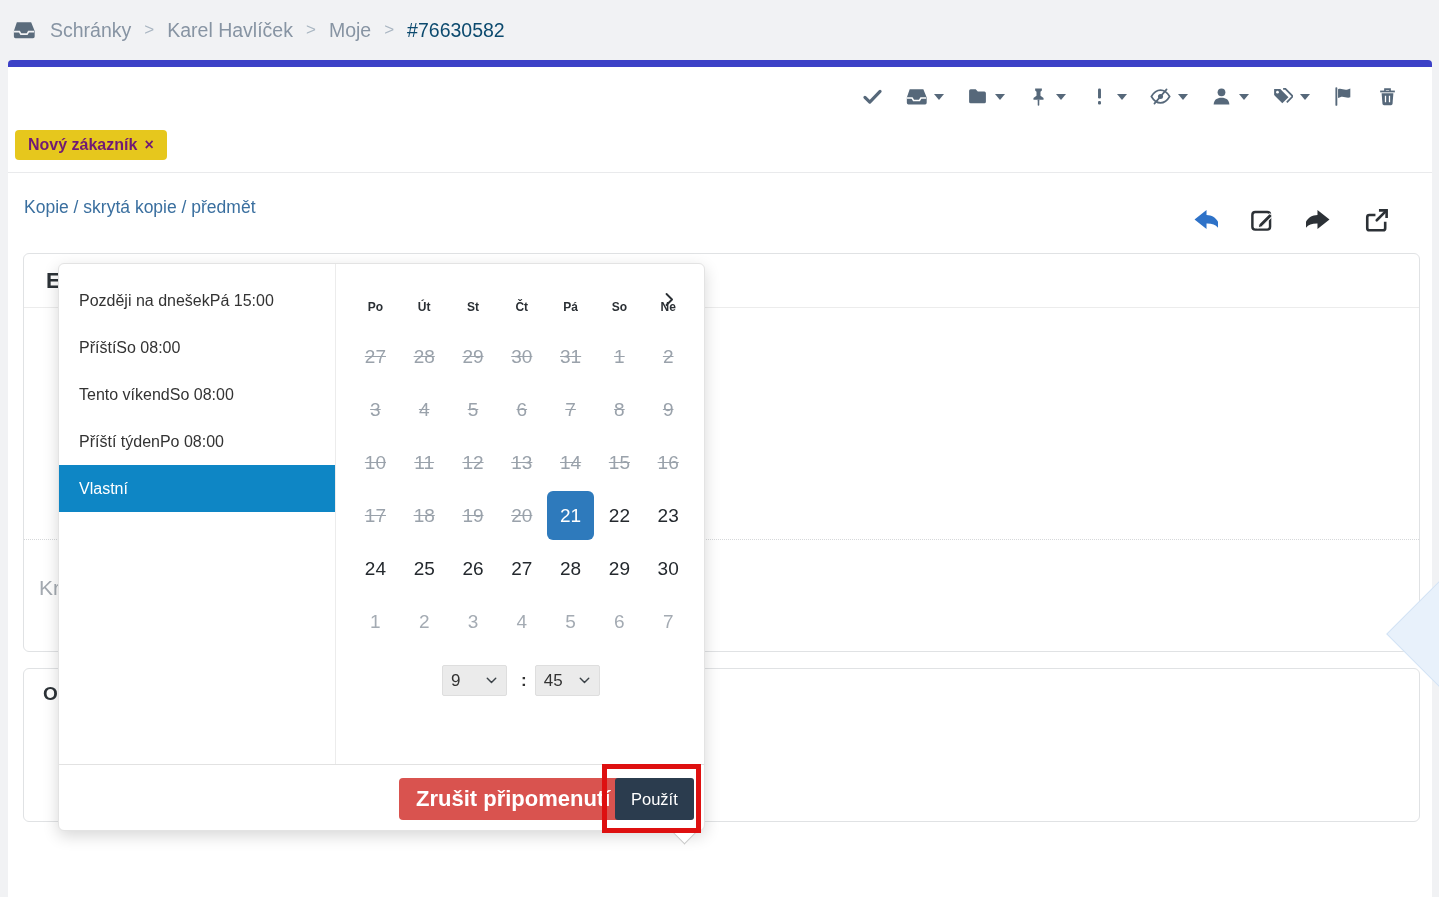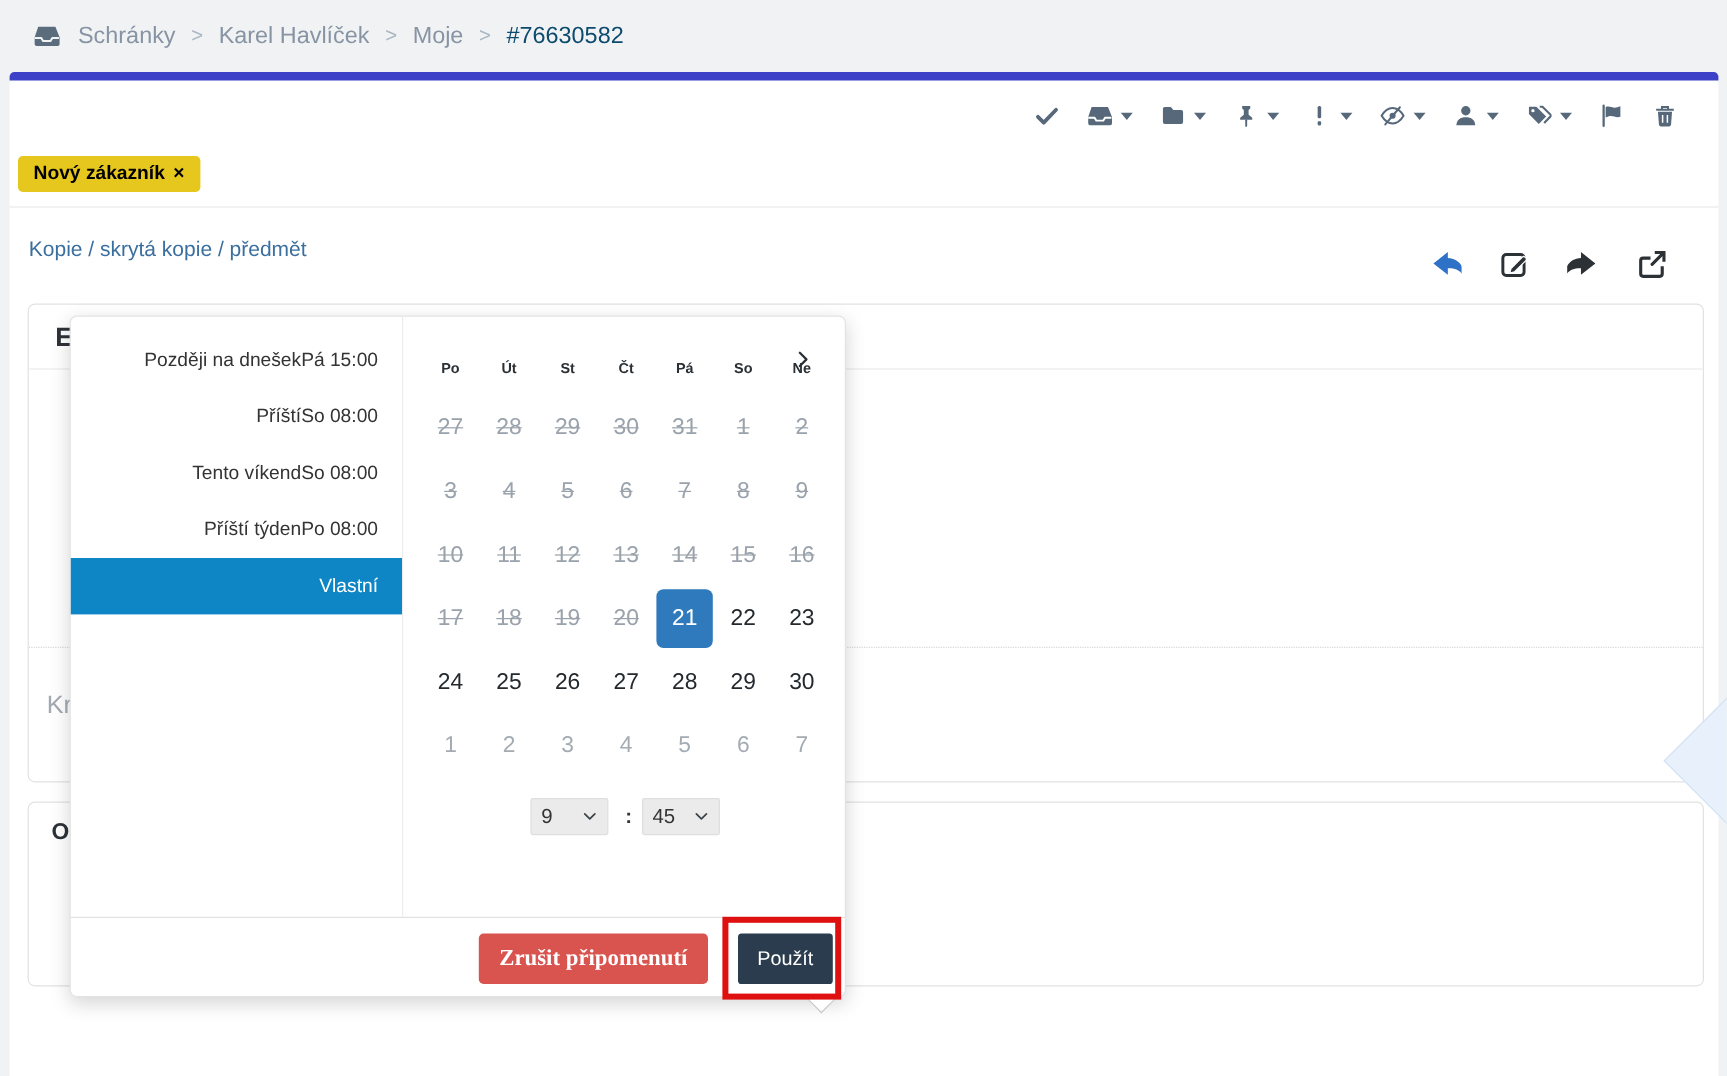--- a/index.html
+++ b/index.html
@@ -1,37 +1,37 @@
 <!DOCTYPE html>
 <html style="--accent: #3c41c7; --tag: #e6c71d; --presetSel: #0e86c5; --dateSel: #2e7abc; --danger: #d9534f; --dark: #2b3c4e; --success: #4cae50; --annotation: #de1010;"><head>
 <meta charset="utf-8">
 <style>
   * { box-sizing: border-box; margin: 0; padding: 0; }
   html,body { background:#e8eaec; }
   body { font-family: "Liberation Sans", "DejaVu Sans", sans-serif; }
   .page { position: relative; width: 1439px; height: 897px; background: #f1f2f4; overflow: hidden; }
 
   
-  .topbar { position:absolute; left:0; top:0; width:100%; height:60px; display:flex; align-items:center; padding-left:28px; }
+  .topbar { position:absolute; left:0; top:0; width:100%; height:60px; display:flex; align-items:center; padding-left:13px; }
   .tray-icon { color:#5b6c7c; margin-right:15px; display:flex; }
   #crumbs { display:flex; align-items:center; }
   .crumb { font-size:19.5px; color:#8794a3; }
   .crumb.last { color:#0c4a6e; }
   .crumb-sep { color:#a9b6c2; font-size:17px; margin:0 13px; }
 
   .accent-line { position:absolute; left:8px; top:60px; width:1424px; height:7px; background:var(--accent,#3c41c7); border-radius:4px 4px 0 0; z-index:2; }
   .card { position:absolute; left:8px; top:67px; width:1424px; height:830px; background:#fff; z-index:1; }
 
   
   .toolbar { position:absolute; top:19px; right:34px; display:flex; align-items:center; gap:23px; color:#56687a; }
   .tool { display:flex; align-items:center; gap:7px; cursor:pointer; }
   .tool .ticon { display:flex; }
   .caret { width:0; height:0; border-left:5px solid transparent; border-right:5px solid transparent; border-top:6px solid #56687a; }
 
-  .tag { position:absolute; left:7px; top:63px; background:var(--tag,#e6c71d); color:#000000; font-weight:bold; font-size:16px; padding:6px 13px; border-radius:4px; display:flex; align-items:center; }
+  .tag { position:absolute; left:7px; top:63px; background:var(--tag,#e6c71d); color:#701a75; font-weight:bold; font-size:16px; padding:6px 13px; border-radius:4px; display:flex; align-items:center; }
   .tag .close-x { margin-left:7px; cursor:pointer; }
   .hdivider { position:absolute; left:0; top:105px; width:100%; border-top:1px solid #e9eaec; }
   .cc-link { position:absolute; left:16px; top:130px; font-size:17.5px; color:#3a6f9f; text-decoration:none; cursor:pointer; }
   .msg-actions { position:absolute; top:139px; right:42px; display:flex; gap:31px; align-items:center; }
   .msg-actions span { display:flex; cursor:pointer; }
 
   .panel { position:absolute; left:15px; background:#fff; border:1px solid #e0e2e4; border-radius:6px; width:1397px; }
   .panel1 { top:186px; height:399px; }
   .panel1-header { height:54px; border-bottom:1px solid #ececec; display:flex; align-items:center; padding-left:22px; font-size:22px; font-weight:bold; color:#2c3237; }
   .dotted { position:absolute; left:0; top:285px; width:100%; border-top:1px dotted #d6d8da; }
@@ -45,41 +45,41 @@
   .dd-assignee { left:710px; width:284px; }
   .dd-status { left:1004px; width:190px; }
   .dd .g-icon { color:#b9bfc7; margin-right:13px; display:flex; }
   .dd .caret { border-top-color:#2f2f2f; margin-left:auto; }
   .btn-send { position:absolute; left:1203px; top:843px; width:209px; height:50px; background:var(--success,#4cae50); color:#fff; font-size:19.5px; border:none; border-radius:4px; display:flex; align-items:center; justify-content:center; cursor:pointer; font-family:inherit; }
 
   
   .popup { position:absolute; left:58px; top:263px; width:647px; height:568px; background:#fff; border:1px solid #e3e3e3; border-radius:6px; box-shadow:0 5px 16px rgba(0,0,0,.16); z-index:5; display:flex; flex-direction:column; }
   .popup-body { flex:1; display:flex; }
   .presets { width:277px; border-right:1px solid #ececec; padding-top:13px; }
-  .preset { height:47px; display:flex; align-items:center; justify-content:flex-end; padding:0 20px; font-size:16px; color:#333; cursor:pointer; }
+  .preset { height:47px; display:flex; align-items:center; justify-content:flex-start; padding:0 20px; font-size:16px; color:#333; cursor:pointer; }
   .preset.selected { background:var(--presetSel,#0e86c5); color:#fff; }
   .cal { flex:1; position:relative; }
   .cal-title { margin-top:25px; text-align:center; font-weight:bold; font-size:17px; color:#2b3035; }
   .cal-next { position:absolute; right:26px; top:27px; color:#2b3035; display:flex; cursor:pointer; }
   .wd-grid, .date-grid { display:grid; grid-template-columns:repeat(7,48.8px); margin-left:15px; justify-items:center; }
   .wd-grid { margin-top:36px; }
   .wd { font-weight:bold; font-size:12px; color:#2b3035; }
   .date-grid { margin-top:16px; }
   .dcell { width:48.8px; height:53px; display:flex; align-items:center; justify-content:center; font-size:19px; cursor:pointer; }
   .dcell.past { color:#9aa2ab; text-decoration:line-through; }
   .dcell.active { color:#24292e; }
   .dcell.next { color:#a4abb3; }
   .dcell.selected { text-decoration:none;text-align:center; }
   .dcell.selected span { background:var(--dateSel,#2e7abc); color:#fff; width:47px; height:49px; display:flex; align-items:center; justify-content:center; border-radius:6px; }
   .time-row { display:flex; align-items:center; margin:17px 0 0 106px; font-size:17px; color:#333; }
   .tsel { width:65px; height:31px; background:#ebebeb; border:1px solid #dedede; border-radius:2px; display:flex; align-items:center; justify-content:space-between; padding:0 8px; cursor:pointer; }
   .tsel .chev { display:flex; color:#3c4348; }
   .tsep { margin:0 8px 0 14px; font-weight:bold; color:#333; }
   .popup-footer { height:66px; border-top:1px solid #e2e2e2; position:relative; }
-  .btn-cancel { position:absolute; left:340px; top:13px; height:42px; background:var(--danger,#d9534f); color:#fff; font-weight:bold; font-size:19px; border:none; border-radius:4px; padding:0 17px; cursor:pointer; font-family:Liberation Serif, serif; }
+  .btn-cancel { position:absolute; left:340px; top:13px; height:42px; background:var(--danger,#d9534f); color:#fff; font-weight:bold; font-size:22px; border:none; border-radius:4px; padding:0 17px; cursor:pointer; font-family:Liberation Sans, sans-serif; }
   .btn-apply { position:absolute; left:556px; top:13px; height:42px; background:var(--dark,#2b3c4e); color:#fff; font-weight:normal; font-size:16.5px; border:none; border-radius:3px; padding:0 16px; cursor:pointer; font-family:inherit; }
 
   .annotation { position:absolute; left:602px; top:764px; width:99px; height:69px; border:5px solid var(--annotation,#de1010); z-index:9; }
   .pointer { position:absolute; left:676px; top:824px; width:17px; height:17px; background:#fff; border-right:1px solid #c8c8c8; border-bottom:1px solid #c8c8c8; transform:rotate(45deg); z-index:6; }
   .deco { position:absolute; left:1404px; top:591px; width:86px; height:86px; background:#e8f1fb; border:1px solid #d2e2f4; transform:rotate(45deg); z-index:2; }
 </style>
 </head>
 <body>
 
 <div class="page">

